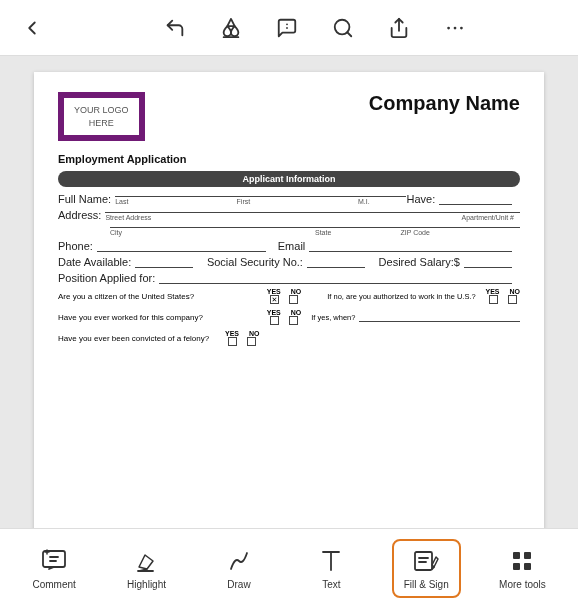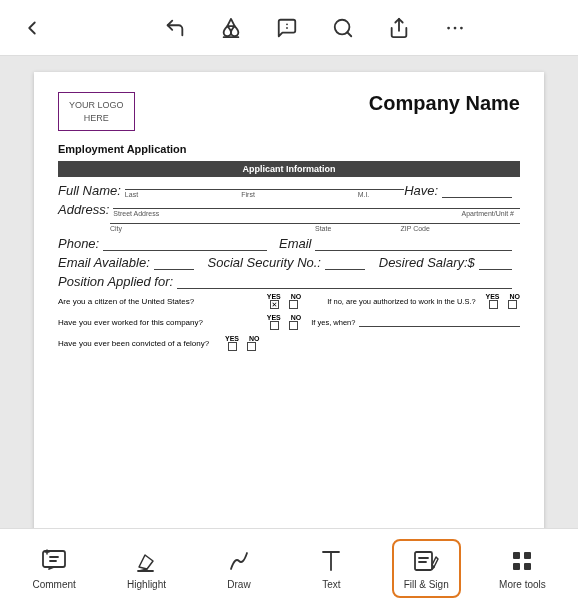--- a/index.html
+++ b/index.html
@@ -67,21 +67,21 @@
     }
 
     
     .doc-header {
       display: flex;
       justify-content: space-between;
       align-items: flex-start;
       margin-bottom: 12px;
     }
     .logo-box {
-      border: 1px solid #701a75;
+      border: 6px solid #701a75;
       padding: 6px 10px;
       font-size: 9px;
       color: #555;
       text-align: center;
       line-height: 1.4;
     }
     .company-name {
       font-size: 20px;
       font-weight: 600;
       color: #111;
@@ -93,35 +93,35 @@
       margin-bottom: 6px;
     }
     .section-header {
       background: #444;
       color: #fff;
       text-align: center;
       font-size: 9px;
       font-weight: 600;
       padding: 3px 0;
       margin-bottom: 6px;
+      border-radius: 8px;
     }
 
     
     .form-row {
       display: flex;
       align-items: flex-end;
       margin-bottom: 4px;
       font-size: 8px;
       color: #222;
     }
     .form-label {
       white-space: nowrap;
       margin-right: 4px;
-      font-size: 13px;
-      font-style: italic;
+      font-size: 11px;
     }
     .form-line {
       border-bottom: 1px solid #444;
       flex: 1;
       height: 10px;
       margin-right: 8px;
     }
     .form-sublabel {
       font-size: 7px;
       color: #555;
@@ -341,21 +341,21 @@
     </div>
 
     <div class="form-row" style="margin-top:4px;">
       <span class="form-label">Phone:</span>
       <div class="form-line" style="flex:1"></div>
       <span class="form-label" style="margin-left:4px;">Email</span>
       <div class="form-line" style="flex:1.2"></div>
     </div>
 
     <div class="form-row" style="margin-top:2px;">
-      <span class="form-label">Email Available:</span>
+      <span class="form-label">Date Available:</span>
       <div class="form-line" style="flex:0.6"></div>
       <span class="form-label" style="margin-left:6px;">Social Security No.:</span>
       <div class="form-line" style="flex:0.6"></div>
       <span class="form-label" style="margin-left:6px;">Desired Salary:$</span>
       <div class="form-line" style="flex:0.5"></div>
     </div>
 
     <div class="form-row" style="margin-top:2px;">
       <span class="form-label">Position Applied for:</span>
       <div class="form-line" style="flex:1"></div>

